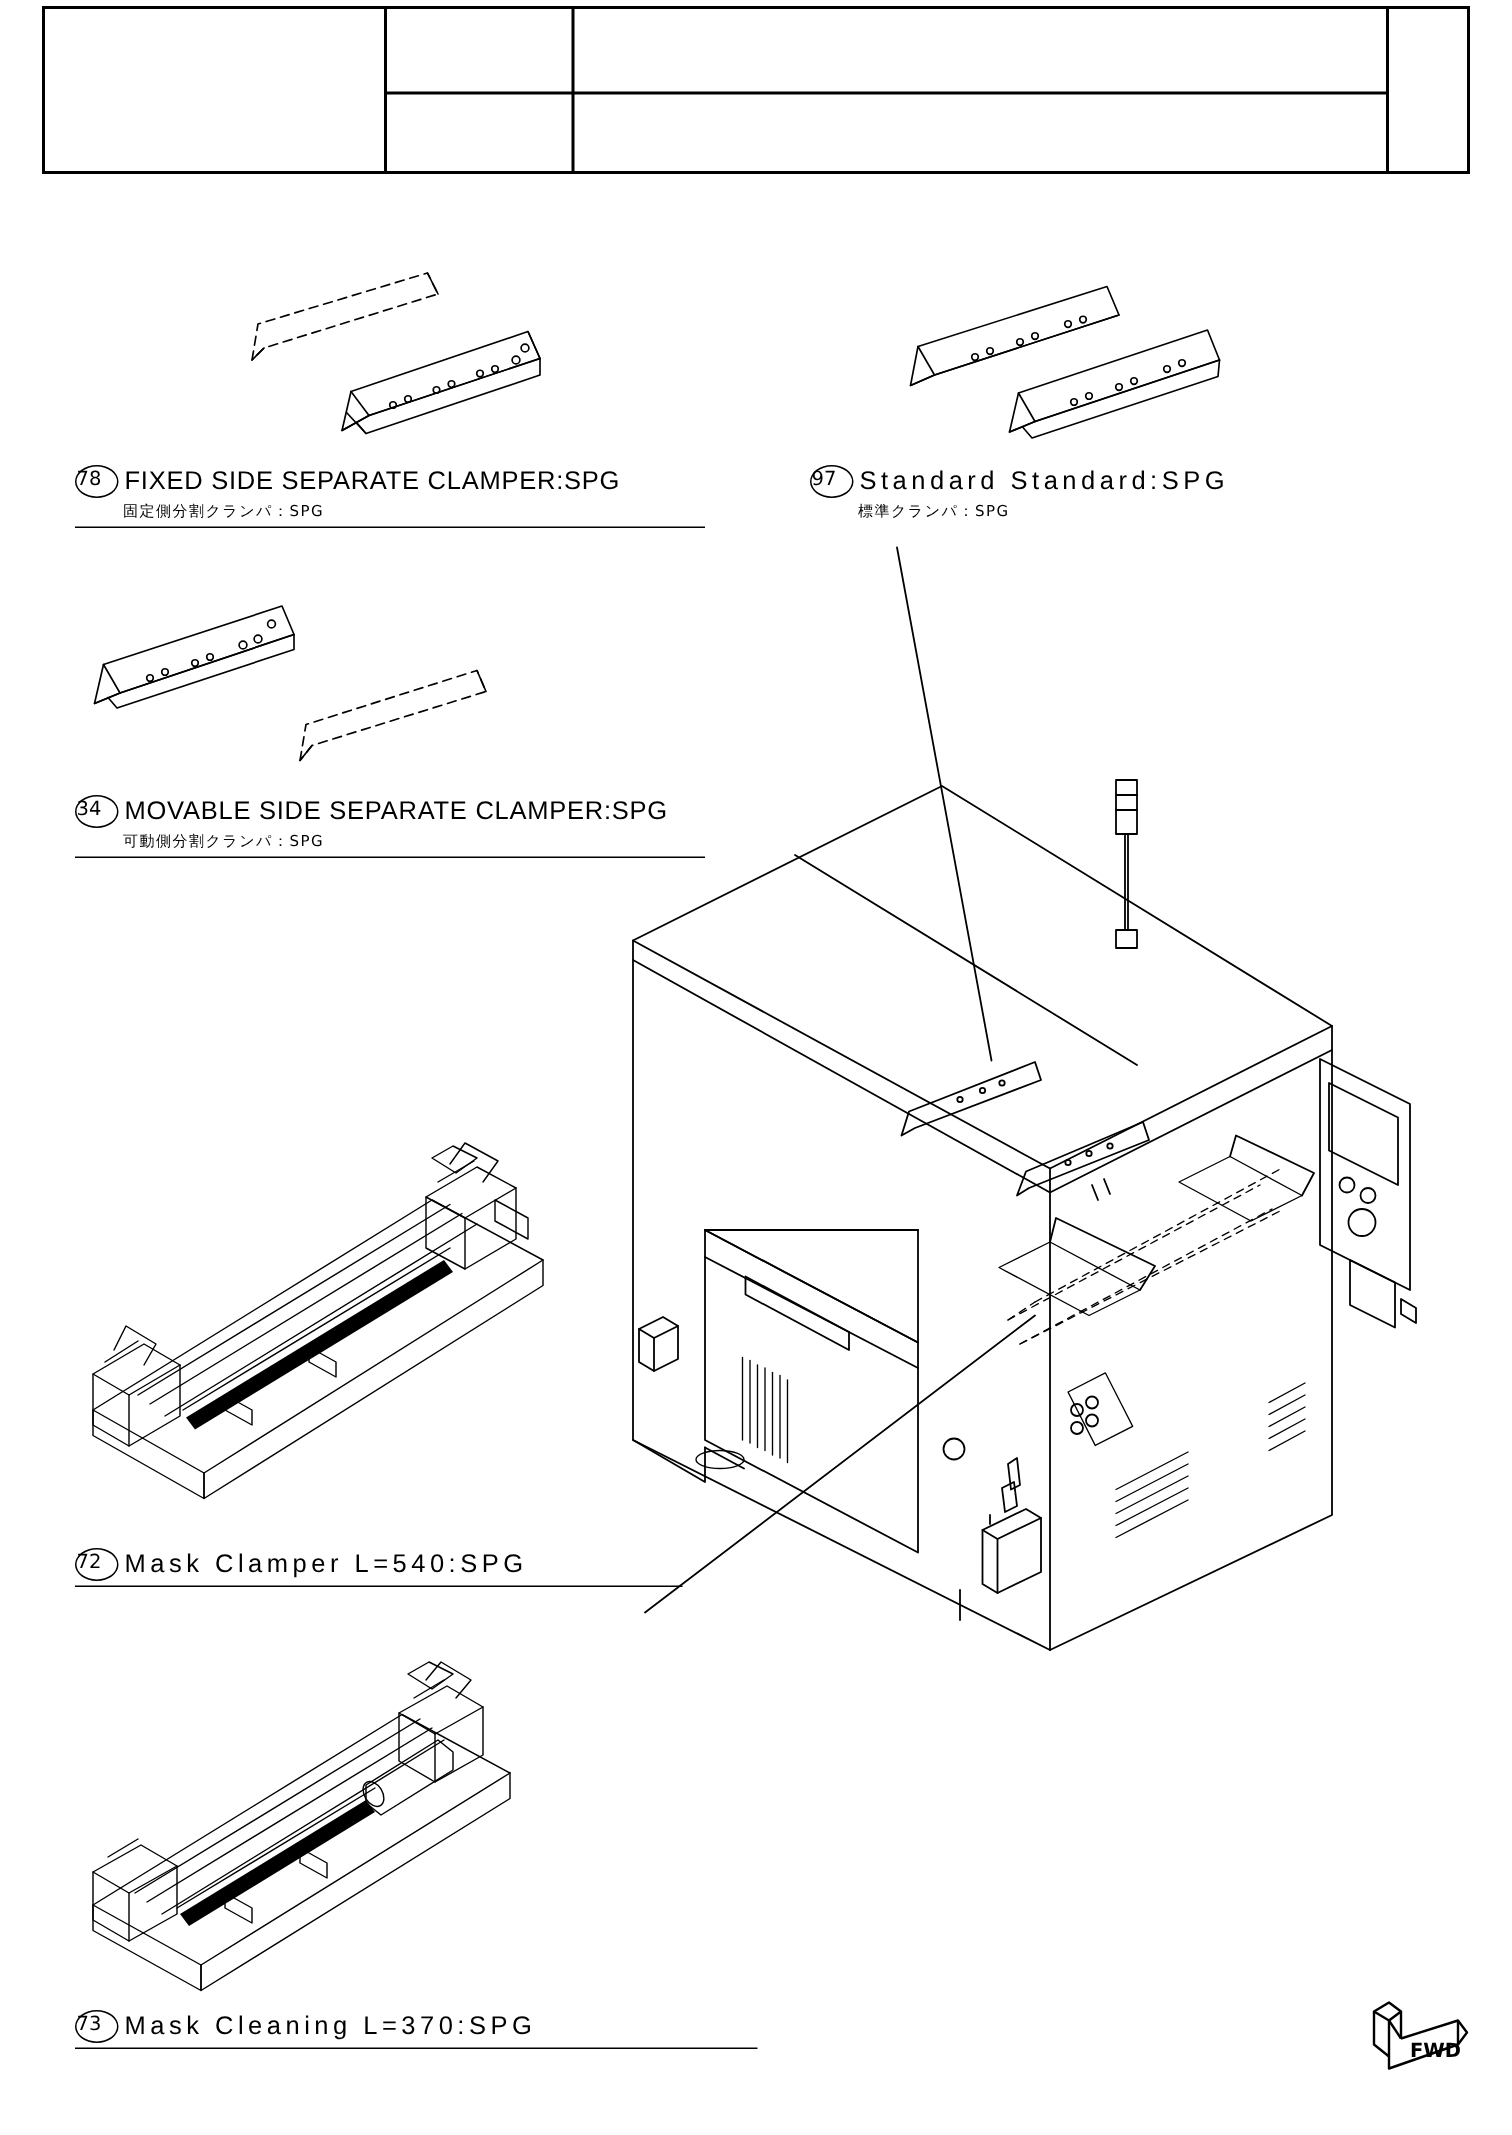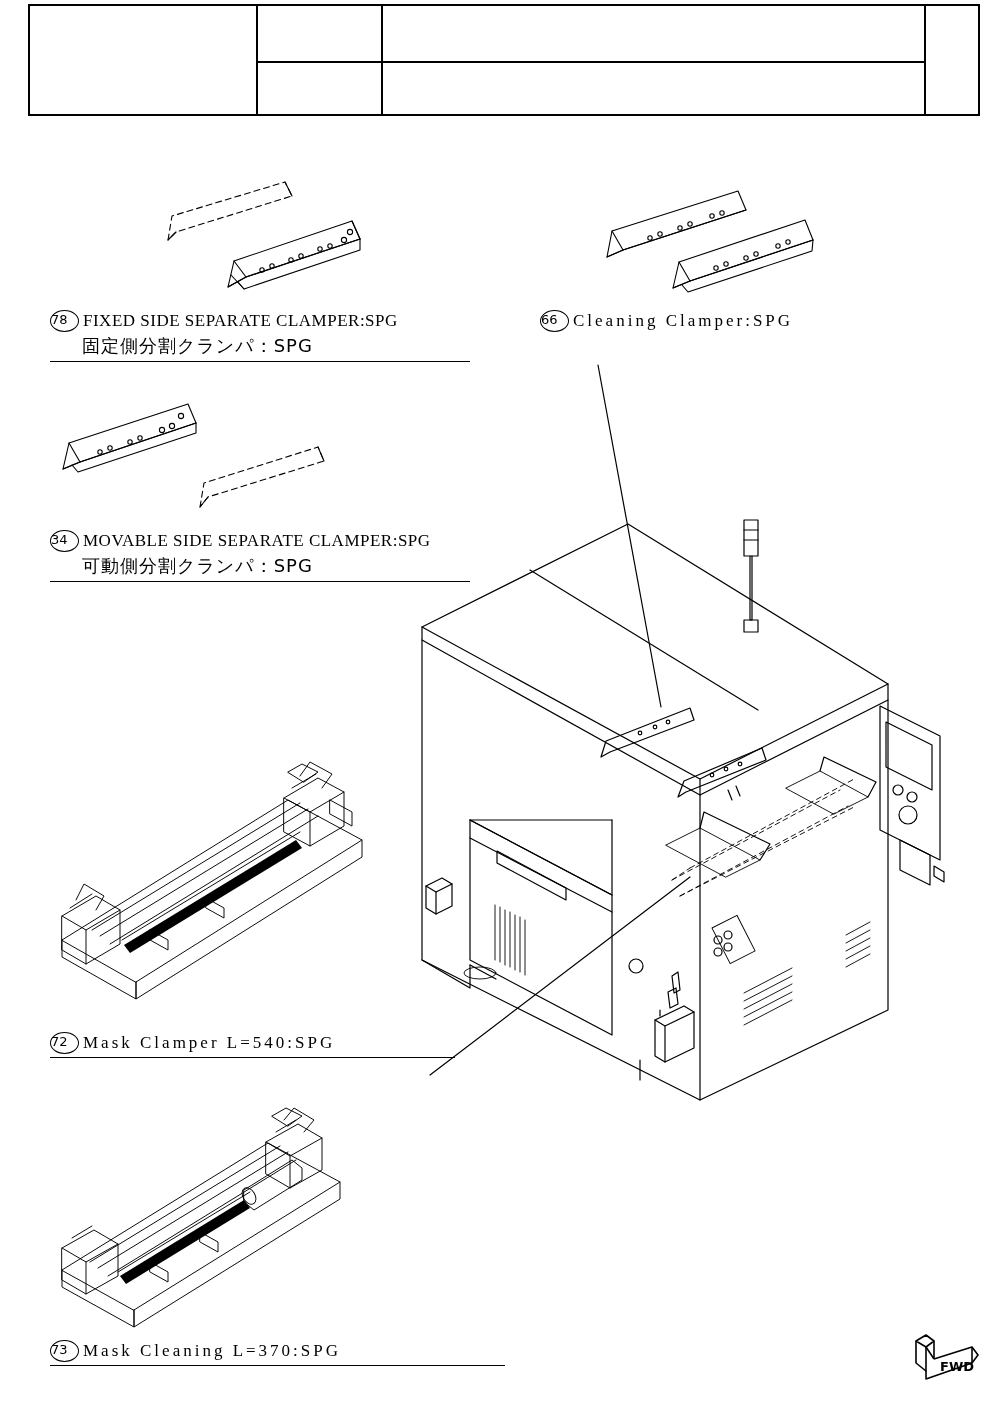--- a/index.html
+++ b/index.html
@@ -82,27 +82,27 @@
     border-radius: 50%;
     line-height: 18px;
     font-size: 13px;
     font-family: "DejaVu Sans", sans-serif;
     margin-right: 4px;
     flex: none;
   }
   .cap-en {
     font-size: 17px;
     letter-spacing: 0.5px;
-    font-family: Liberation Serif, serif;
+    font-family: Liberation Sans, sans-serif;
   }
   .cap-en.wide {
     letter-spacing: 3px;
   }
   .cap-jp {
-    font-size: 18px;
+    font-size: 10px;
     margin-left: 32px;
     margin-top: 2px;
     letter-spacing: 1px;
     font-family: "DejaVu Sans", sans-serif;
     white-space: nowrap;
   }
   .cap-rule {
     border-bottom: 1.6px solid #000;
     margin-top: 3px;
   }
@@ -148,23 +148,24 @@
   <div class="cap-line1">
     <span class="balloon">78</span>
     <span class="cap-en">FIXED SIDE SEPARATE CLAMPER:SPG</span>
   </div>
   <div class="cap-jp">固定側分割クランパ：SPG</div>
   <div class="cap-rule"></div>
 </div>
 
 <div class="caption-wrap" style="left:540px; top:310px; width:410px;">
   <div class="cap-line1">
-    <span class="balloon">66</span>
-    <span class="cap-en wide">Cleaning Clamper:SPG</span>
-  </div>
+    <span class="balloon">97</span>
+    <span class="cap-en wide">Standard Standard:SPG</span>
+  </div>
+  <div class="cap-jp">標準クランパ：SPG</div>
 </div>
 
 <div class="caption-wrap" style="left:50px; top:530px; width:420px;">
   <div class="cap-line1">
     <span class="balloon">34</span>
     <span class="cap-en">MOVABLE SIDE SEPARATE CLAMPER:SPG</span>
   </div>
   <div class="cap-jp">可動側分割クランパ：SPG</div>
   <div class="cap-rule"></div>
 </div>

